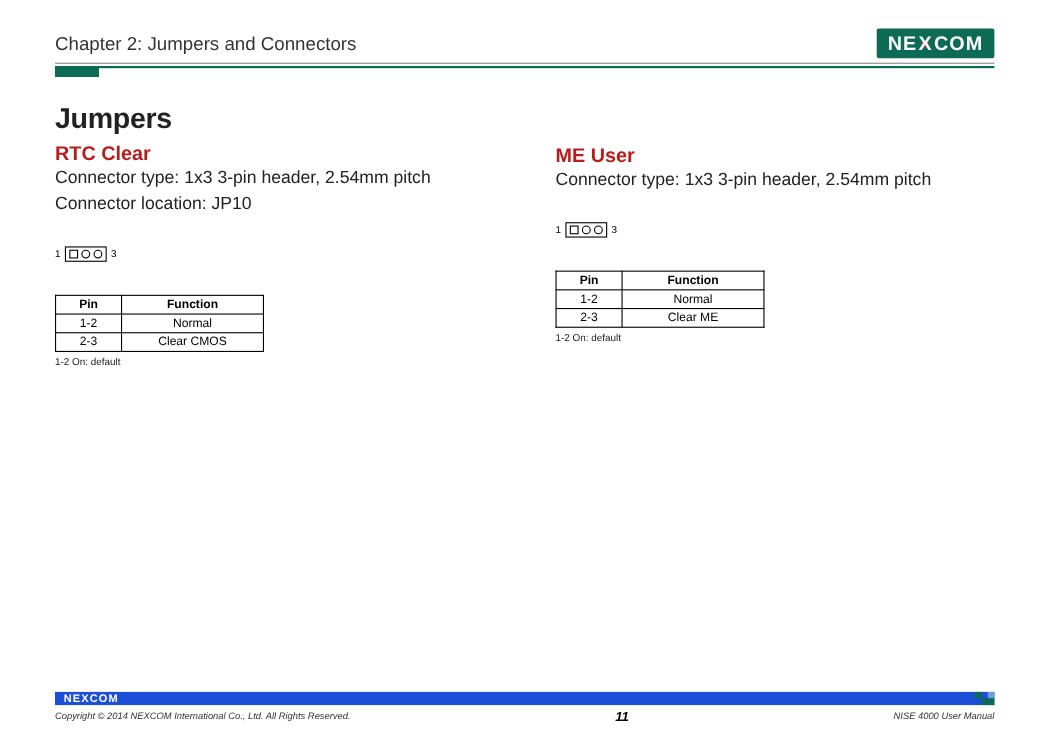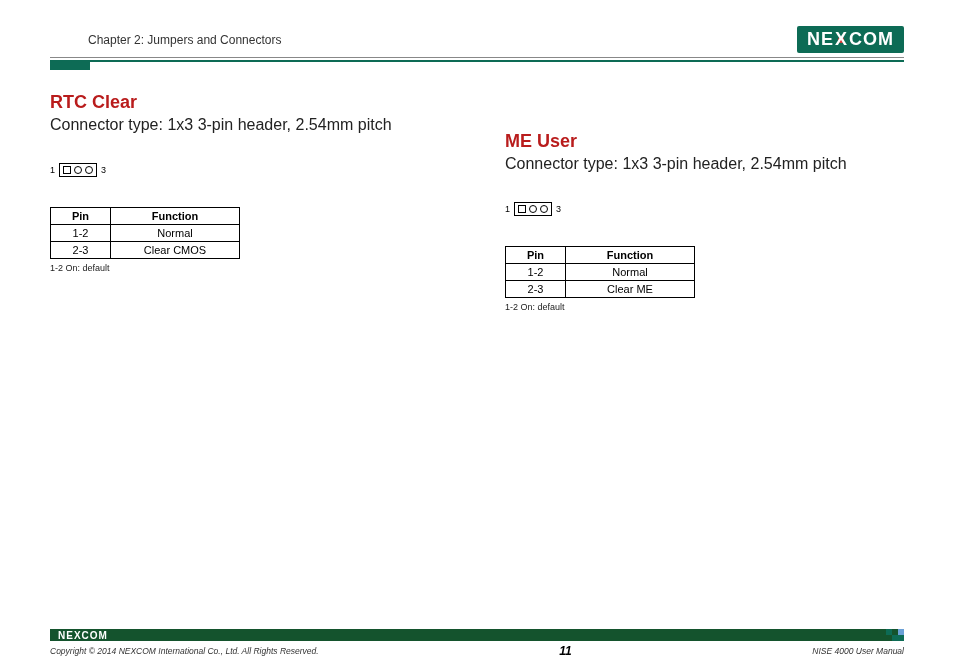--- a/index.html
+++ b/index.html
@@ -11,21 +11,21 @@
       padding: 26px 50px 14px;
       position: relative;
       color: #000;
     }
     .header {
       display: flex;
       justify-content: space-between;
       align-items: center;
       margin-bottom: 4px;
     }
-    .chapter-title { font-size: 12px; color: #333; margin-left: 38px; }
+    .chapter-title { font-size: 17px; color: #333; }
     .logo { display: flex; align-items: center; }
     .logo-box {
       background: #0d6b55;
       color: #fff;
       font-weight: bold;
       font-size: 18px;
       padding: 3px 10px;
       letter-spacing: 1px;
       display: flex;
       align-items: center;
@@ -103,21 +103,21 @@
       text-align: center;
     }
     table.pin-table th { font-weight: bold; }
     .pin-col { width: 60px; }
     .table-note { font-size: 9px; margin-top: 4px; color: #222; }
     .footer {
       position: absolute;
       left: 50px; right: 50px; bottom: 14px;
     }
     .footer-rule-green {
-      height: 12px; background: #14532d;
+      height: 12px; background: #1d4ed8;
       display: flex; align-items: center;
       position: relative;
     }
     .footer-logo {
       color: #fff; font-weight: bold; font-size: 10px;
       letter-spacing: 1px; padding-left: 8px;
     }
     .footer-mark {
       position: absolute; right: 0; top: 0;
       width: 18px; height: 12px;
@@ -147,22 +147,24 @@
     <div class="logo-box">NE<span class="logo-x"><span>X</span></span>COM</div>
   </div>
 </div>
 <div class="header-rule-top"></div>
 <div class="header-rule-green">
   <div class="header-rule-tab"></div>
 </div>
 
 <div class="main">
   <div class="column">
+    <div class="main-title">Jumpers</div>
     <div class="section-title">RTC Clear</div>
     <div class="connector-line">Connector type: 1x3 3-pin header, 2.54mm pitch</div>
+    <div class="connector-line">Connector location: JP10</div>
 
     <div class="diagram">
       <span>1</span>
       <div class="pin-header-box">
         <div class="pin square"></div>
         <div class="pin round"></div>
         <div class="pin round"></div>
       </div>
       <span>3</span>
     </div>

